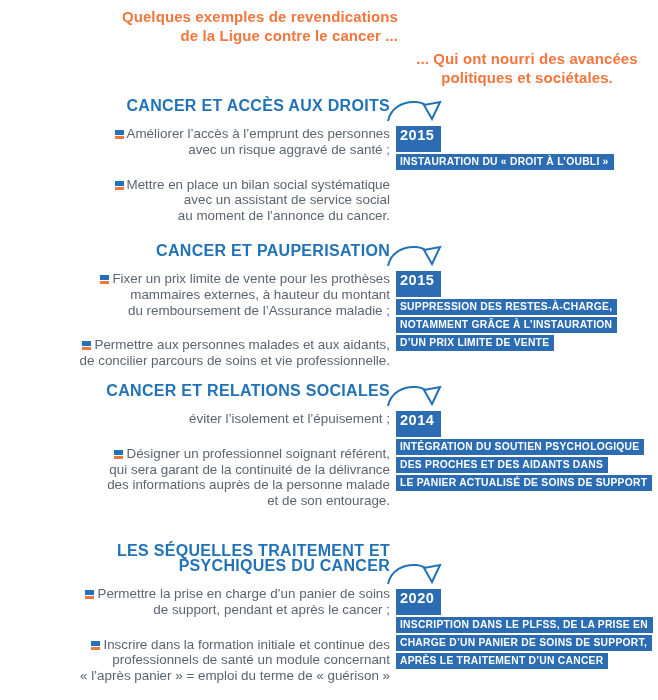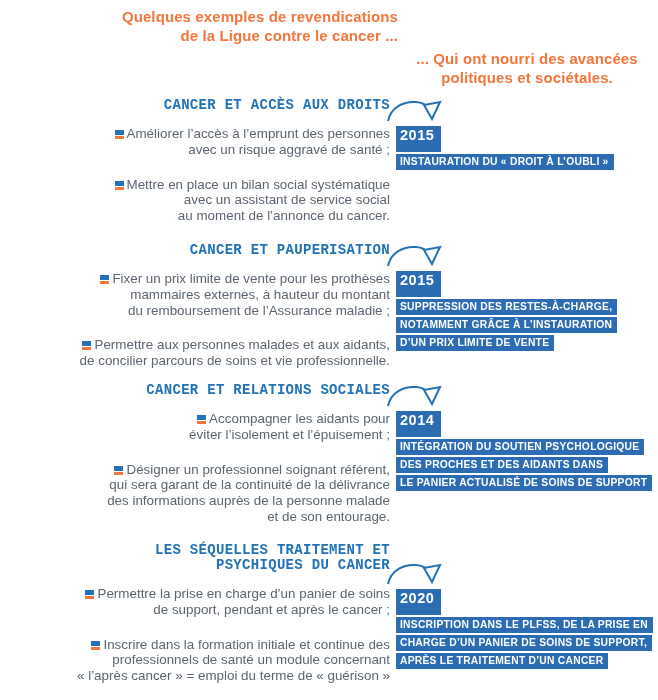--- a/index.html
+++ b/index.html
@@ -13,22 +13,22 @@
   }
   .title-right{
     position:absolute;top:50px;left:396px;width:262px;text-align:center;
     color:var(--orange);font-weight:bold;font-size:15px;line-height:18.5px;letter-spacing:0.1px;
   }
   .section{position:absolute;left:0;width:658px;}
   .sec-left{position:absolute;left:0;top:0;width:390px;text-align:right;}
   .sec-right{position:absolute;left:396px;top:0;width:262px;text-align:left;}
   .sec-right.offset{padding-top:18px;}
   .heading{
-    color:var(--blue);font-weight:bold;font-size:14px;line-height:15px;
-    letter-spacing:0.3px;margin:0 0 13px 0;font-family:Liberation Mono, monospace;
+    color:var(--blue);font-weight:bold;font-size:16px;line-height:15px;
+    letter-spacing:0.3px;margin:0 0 13px 0;
   }
   .bullet{margin:0 0 19px 0;color:var(--body);font-size:13.4px;line-height:15.8px;}
   .bullet .line{display:block;}
   .logo-bullet{
     display:inline-block;width:9px;height:9px;margin-right:3px;vertical-align:-1px;
     background:linear-gradient(to bottom, var(--blue) 0 52%, #ffffff 52% 65%, var(--orange) 65% 100%);
   }
   .arrow-wrap{height:26px;margin-left:-10px;margin-bottom:2px;}
   .arrow path{fill:none;stroke:var(--blue);stroke-width:2;}
   .arrow polygon{fill:#ffffff;stroke:var(--blue);stroke-width:2;stroke-linejoin:miter;}
@@ -116,21 +116,20 @@
       </div>
     </div>
   </div>
 
   <div class="section" style="top:383px">
     <div class="sec-left">
       <h2 class="heading">
         <span>CANCER ET RELATIONS SOCIALES</span>
       </h2>
       <p class="bullet" style="color: rgb(91, 101, 112);">
-        <span class="line"><span class="logo-bullet"></span><span>Accompagner les aidants pour</span></span>
         <span class="line">éviter l’isolement et l’épuisement ;</span>
       </p>
       <p class="bullet" style="color: rgb(91, 101, 112);">
         <span class="line"><span class="logo-bullet"></span><span>Désigner un professionnel soignant référent,</span></span>
         <span class="line">qui sera garant de la continuité de la délivrance</span>
         <span class="line">des informations auprès de la personne malade</span>
         <span class="line">et de son entourage.</span>
       </p>
     </div>
     <div class="sec-right">
@@ -155,21 +154,21 @@
         <span style="display:block">LES SÉQUELLES TRAITEMENT ET</span>
         <span style="display:block">PSYCHIQUES DU CANCER</span>
       </h2>
       <p class="bullet" style="color: rgb(91, 101, 112);">
         <span class="line"><span class="logo-bullet"></span><span>Permettre la prise en charge d’un panier de soins</span></span>
         <span class="line">de support, pendant et après le cancer ;</span>
       </p>
       <p class="bullet" style="color: rgb(91, 101, 112);">
         <span class="line"><span class="logo-bullet"></span><span>Inscrire dans la formation initiale et continue des</span></span>
         <span class="line">professionnels de santé un module concernant</span>
-        <span class="line">« l’après cancer » = emploi du terme de « guérison »</span>
+        <span class="line">« l’après panier » = emploi du terme de « guérison »</span>
       </p>
     </div>
     <div class="sec-right offset">
       <div class="arrow-wrap">
         <svg class="arrow" width="56" height="26" viewBox="0 0 56 26">
             <path d="M2,23 C5,9 18,3 30,4 C36,4.5 40,6.5 42,10"></path>
             <polygon points="38,7 54,4 46,21"></polygon>
           </svg>
       </div>
       <div class="year-box">2020</div>

